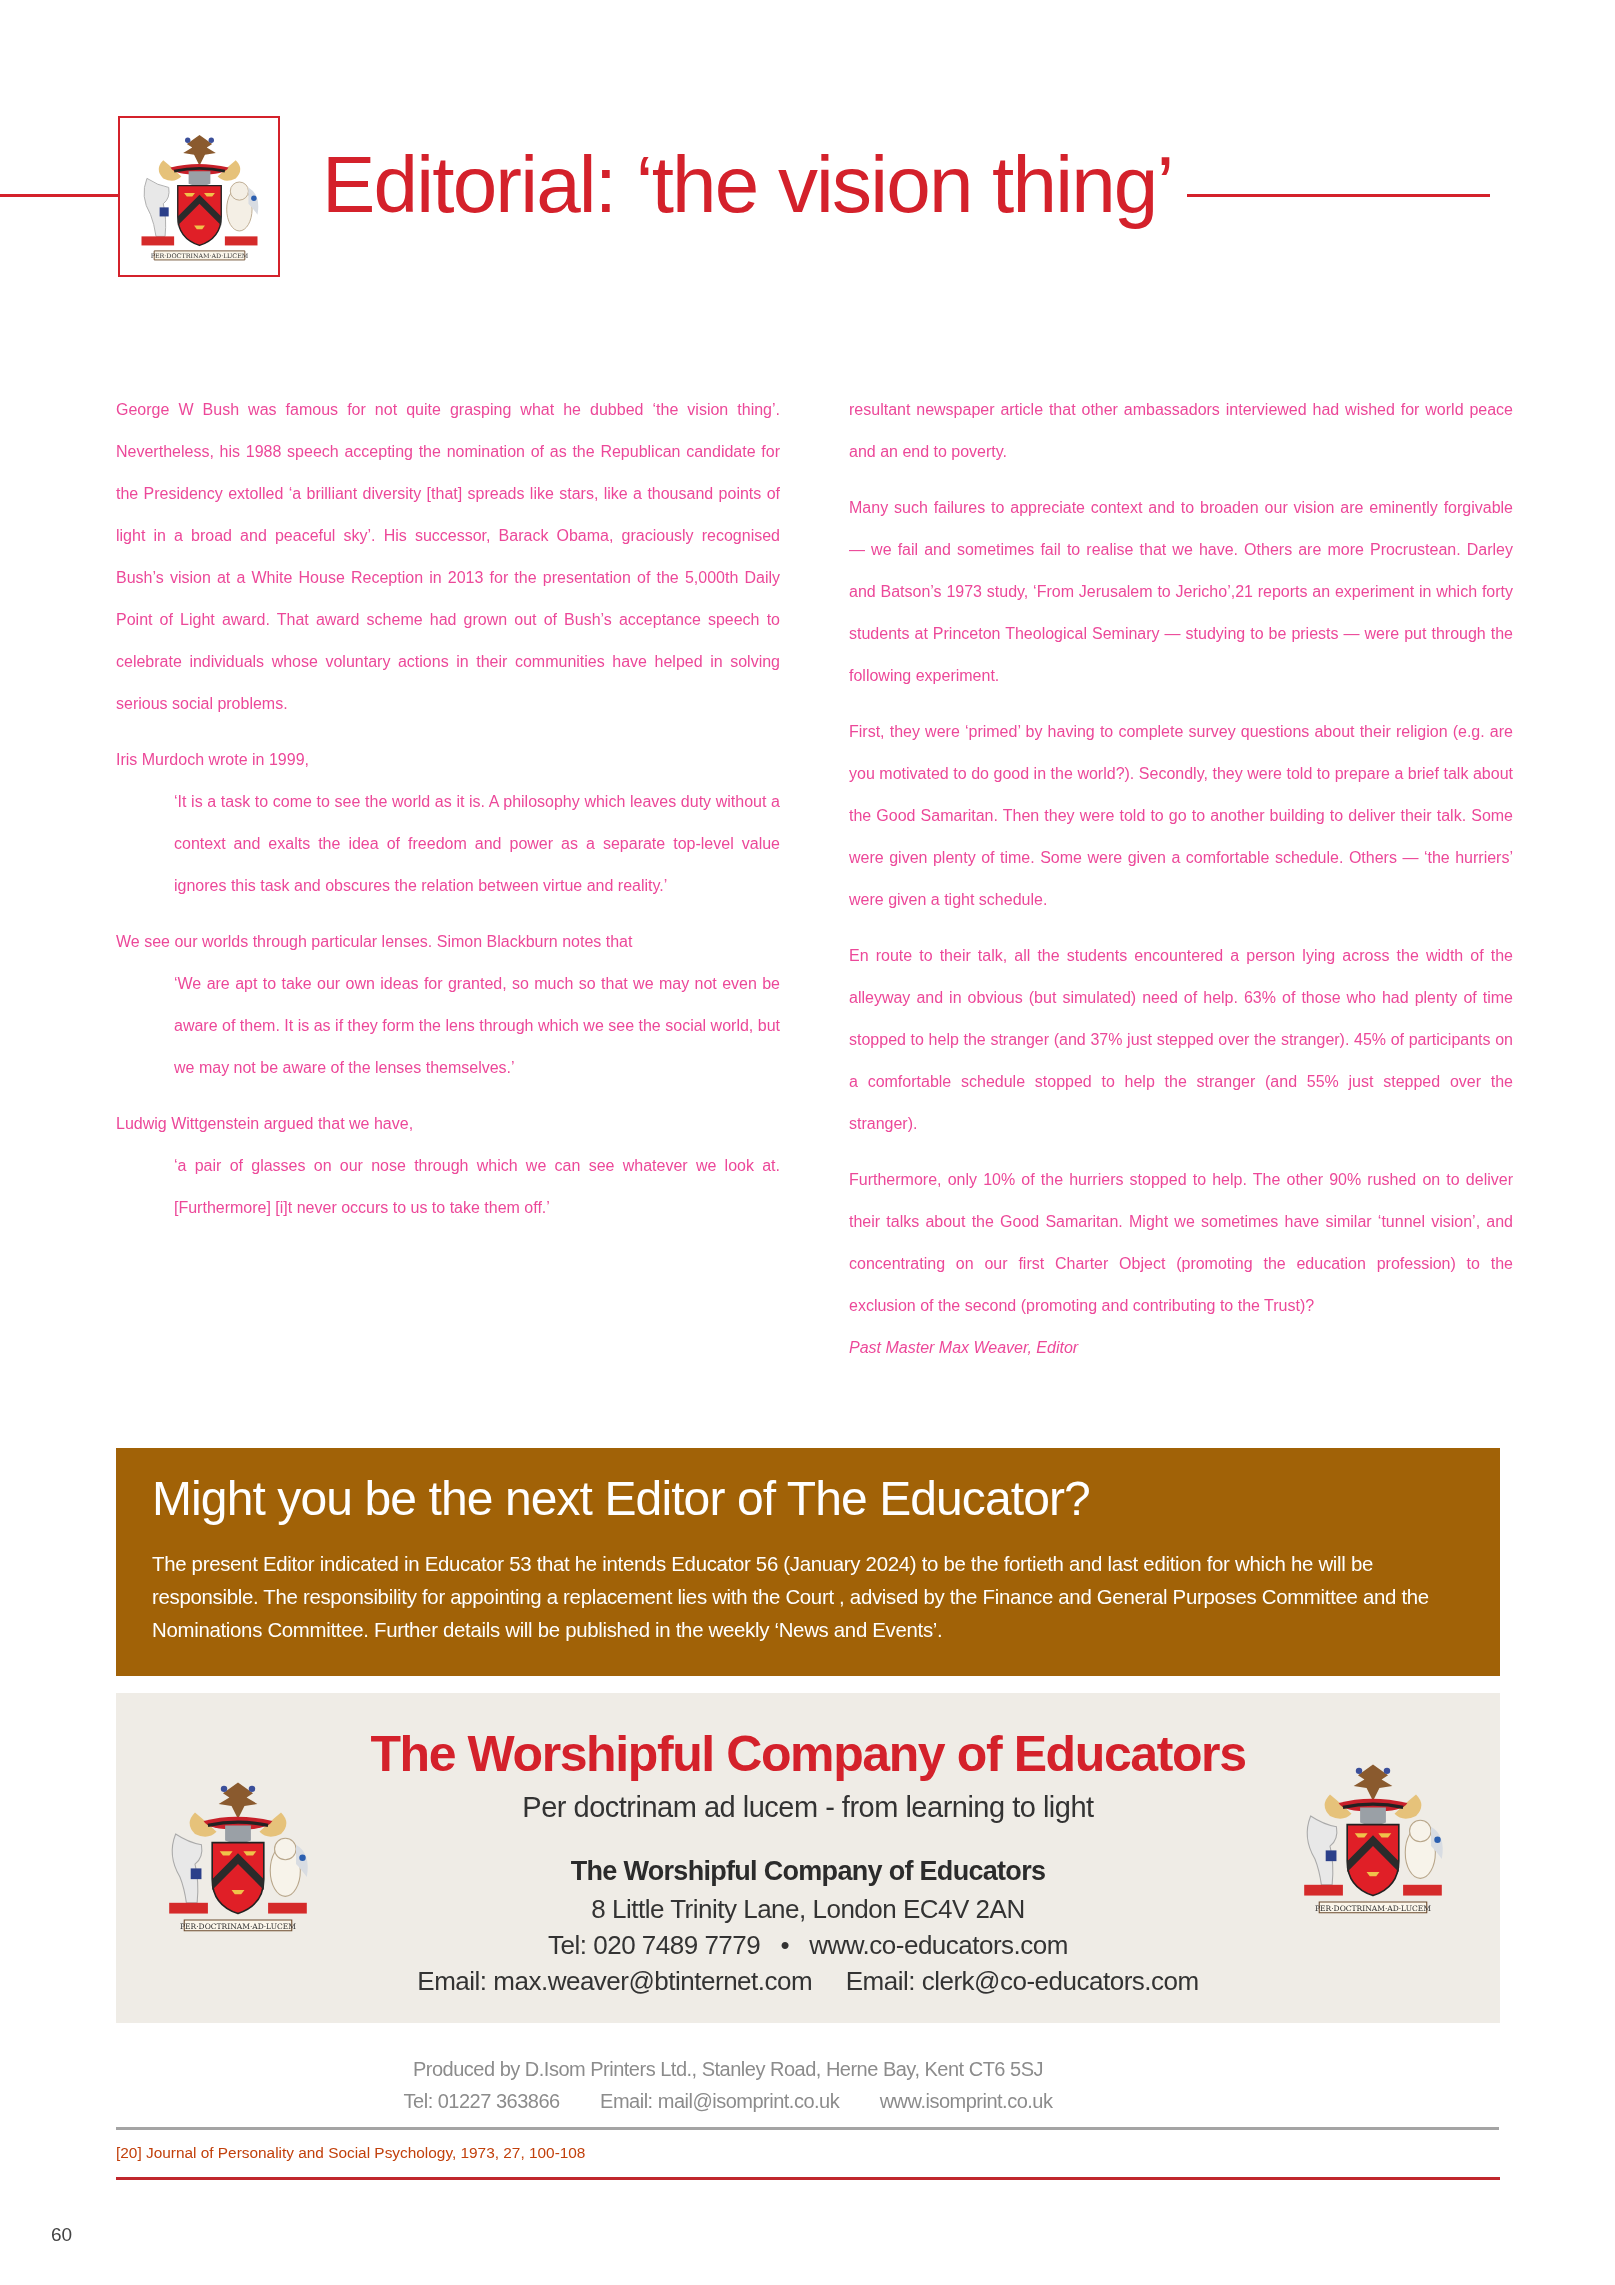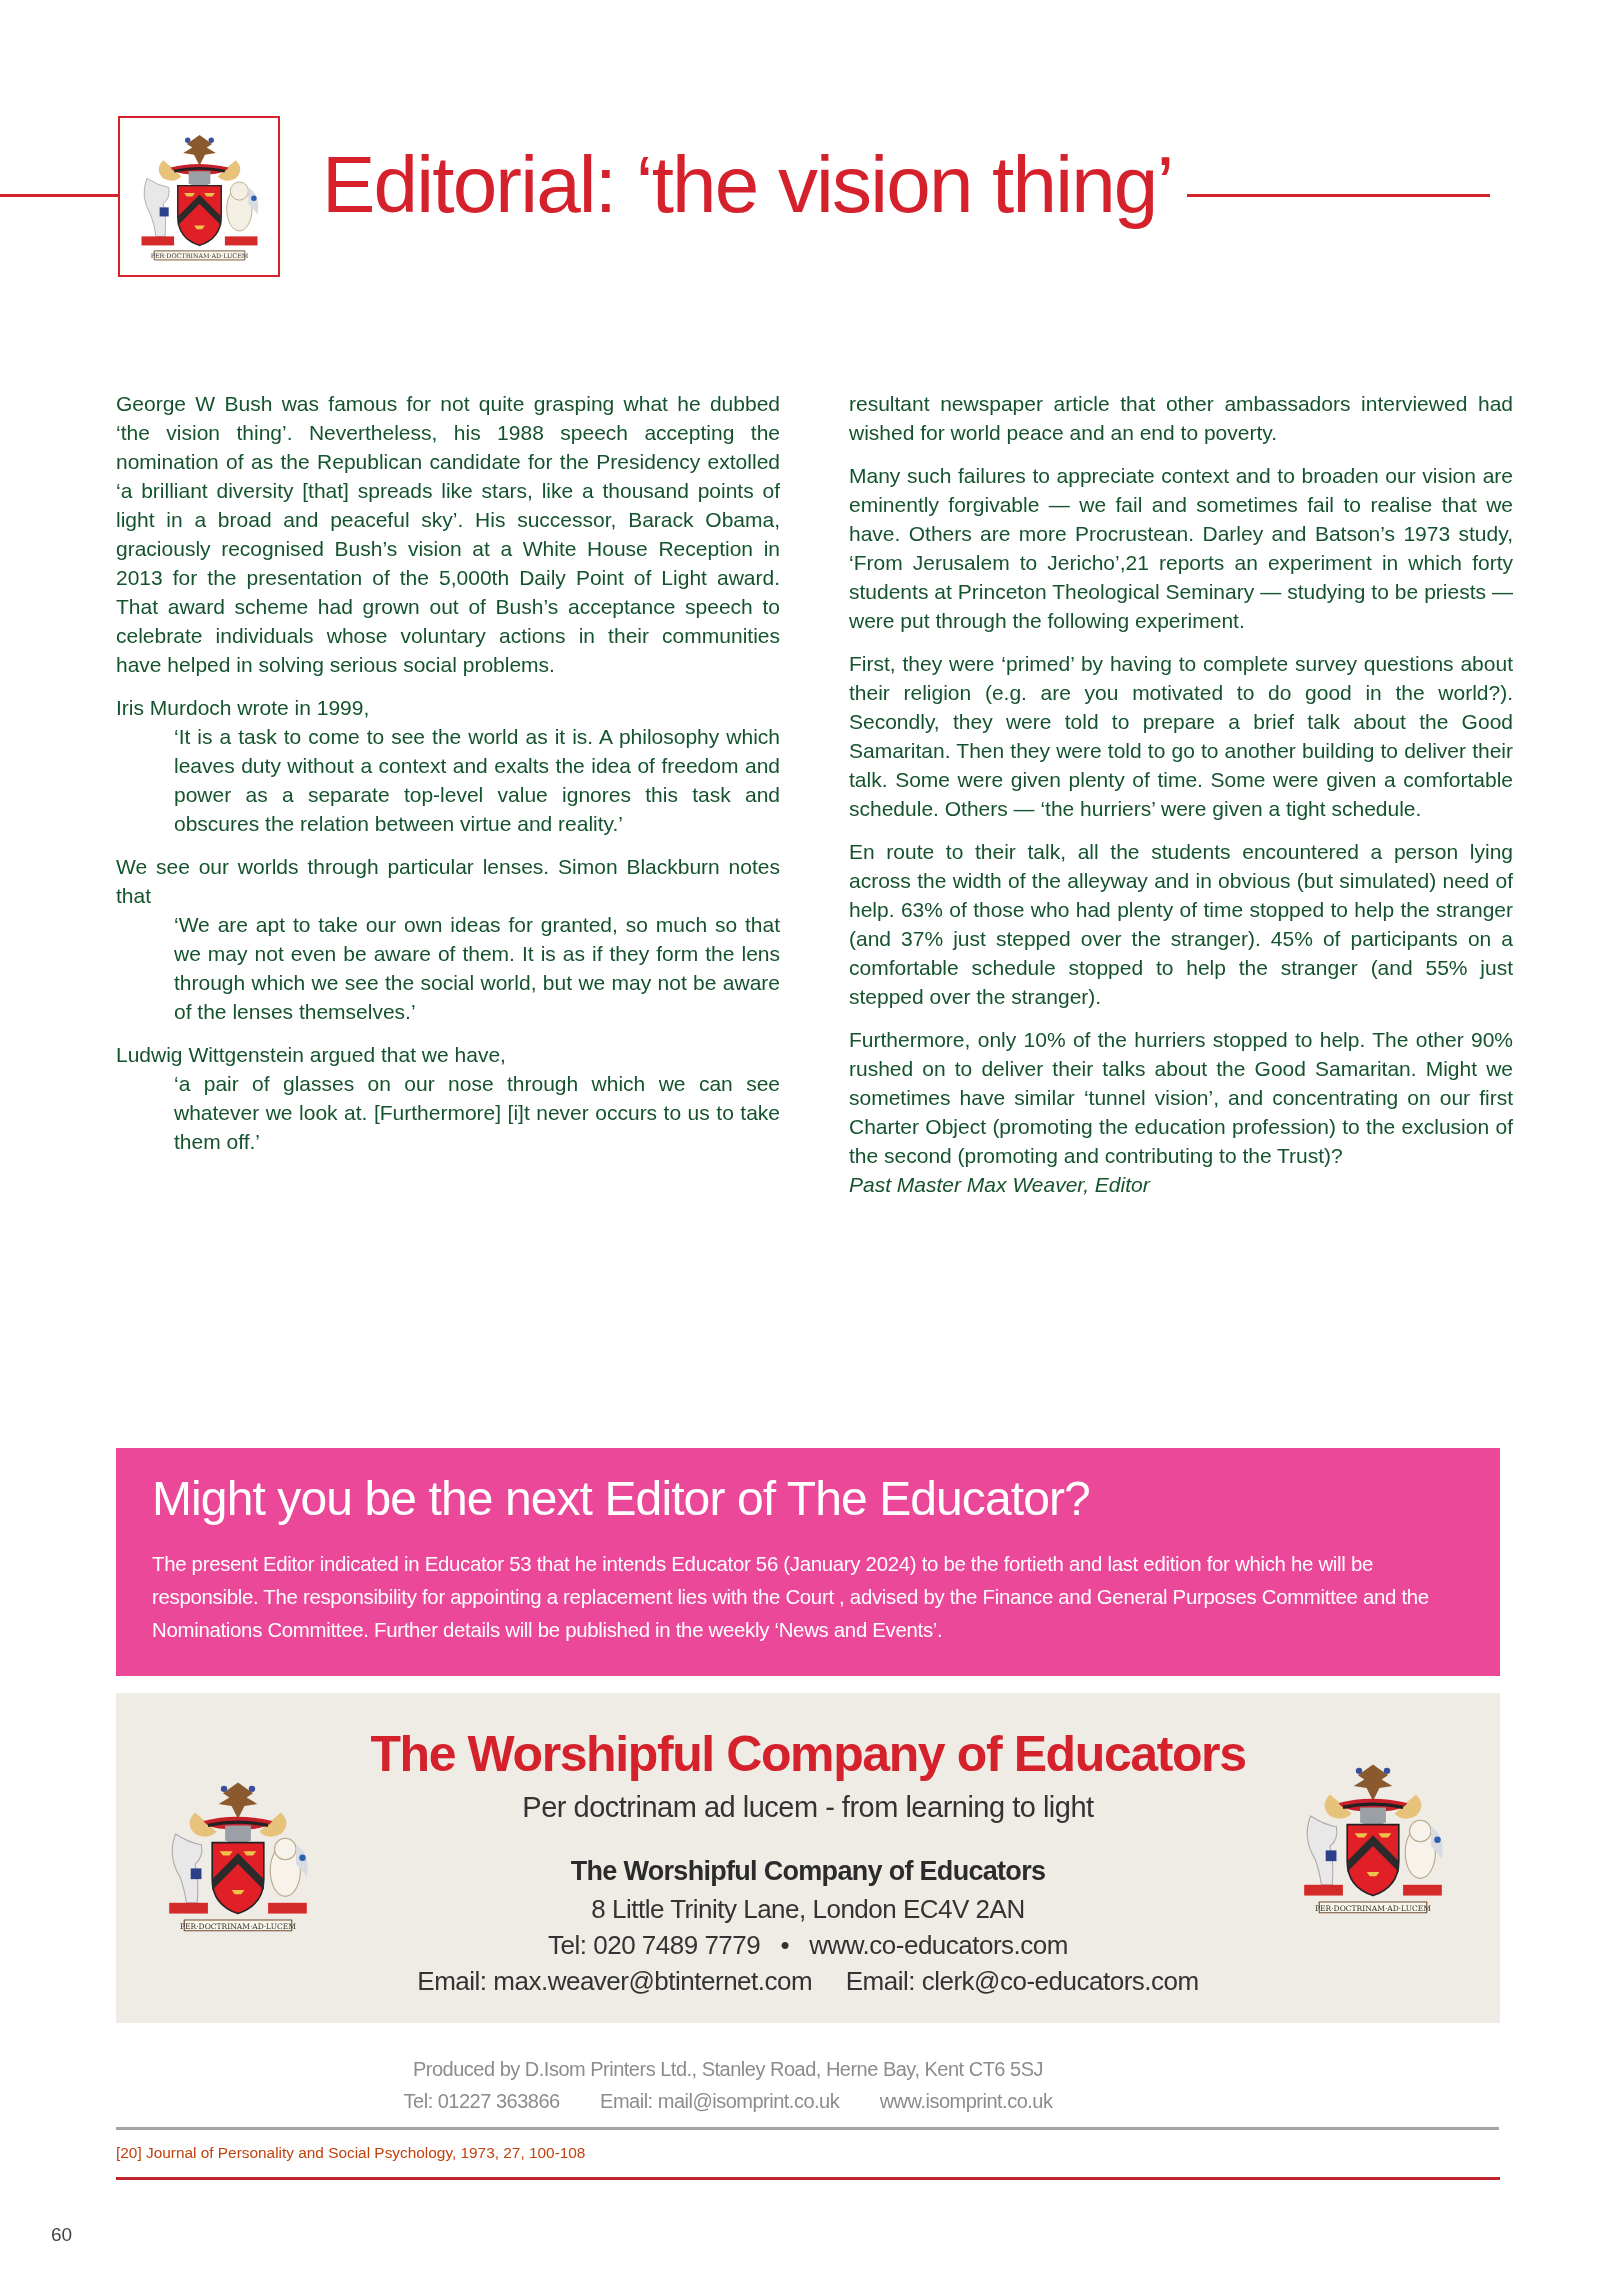--- a/index.html
+++ b/index.html
@@ -5,30 +5,30 @@
   * { box-sizing: border-box; margin: 0; padding: 0; }
   html, body { width: 1616px; height: 2285px; background: #ffffff; overflow: hidden; }
   body { position: relative; font-family: "Liberation Sans", "DejaVu Sans", sans-serif; color: #3a3a3a; }
 
   
   .rule-red { position: absolute; height: 2.7px; background: #d4212b; }
   .crest-frame { position: absolute; left: 118px; top: 116px; width: 162px; height: 161px; border: 2.7px solid #d4212b; background: #fff; display: flex; align-items: center; justify-content: center; }
   .page-title { position: absolute; left: 322px; top: 145px; font-family: "Liberation Sans", sans-serif; font-weight: normal; font-size: 80px; letter-spacing: -1.8px; color: #d4212b; line-height: 1; white-space: nowrap; }
 
   
-  .col { position: absolute; top: 389px; width: 664px; font-size: 21px; line-height: 29px; color: #14532d; }
+  .col { position: absolute; top: 389px; width: 664px; font-size: 16px; line-height: 42px; color: #ec4899; }
   .col-left { left: 116px; }
   .col-right { left: 849px; }
   .col p { text-align: justify; text-align-last: left; }
   .col p.gap { margin-top: 14px; }
   .col p.quote { padding-left: 58px; }
   .col p.sig { text-align: right; font-style: italic; }
 
   
-  .banner { position: absolute; left: 116px; top: 1448px; width: 1384px; height: 228px; background: #ec4899; color: #fff; padding: 0 0 0 36px; }
+  .banner { position: absolute; left: 116px; top: 1448px; width: 1384px; height: 228px; background: #a16207; color: #fff; padding: 0 0 0 36px; }
   .banner h2 { position: absolute; left: 36px; top: 27px; font-weight: normal; font-size: 48px; letter-spacing: -0.9px; line-height: 1; white-space: nowrap; }
   .banner p { position: absolute; left: 36px; top: 100px; width: 1321px; font-size: 20.4px; line-height: 33px; letter-spacing: -0.3px; }
 
   
   .company { position: absolute; left: 116px; top: 1693px; width: 1384px; height: 330px; background: #efece6; }
   .company .c-title { position: absolute; left: 0; width: 100%; top: 36px; text-align: center; font-size: 50px; font-weight: bold; letter-spacing: -1.4px; color: #d4212b; line-height: 1; }
   .company .c-motto { position: absolute; left: 0; width: 100%; top: 98px; text-align: center; font-size: 29px; color: #333; letter-spacing: -0.5px; }
   .company .c-name { position: absolute; left: 0; width: 100%; top: 163px; text-align: center; font-size: 27px; font-weight: bold; color: #2b2b2b; letter-spacing: -0.7px; }
   .company .c-line { position: absolute; left: 0; width: 100%; text-align: center; font-size: 26px; color: #333; letter-spacing: -0.5px; white-space: pre; }
   .company .c-addr { top: 201px; }

